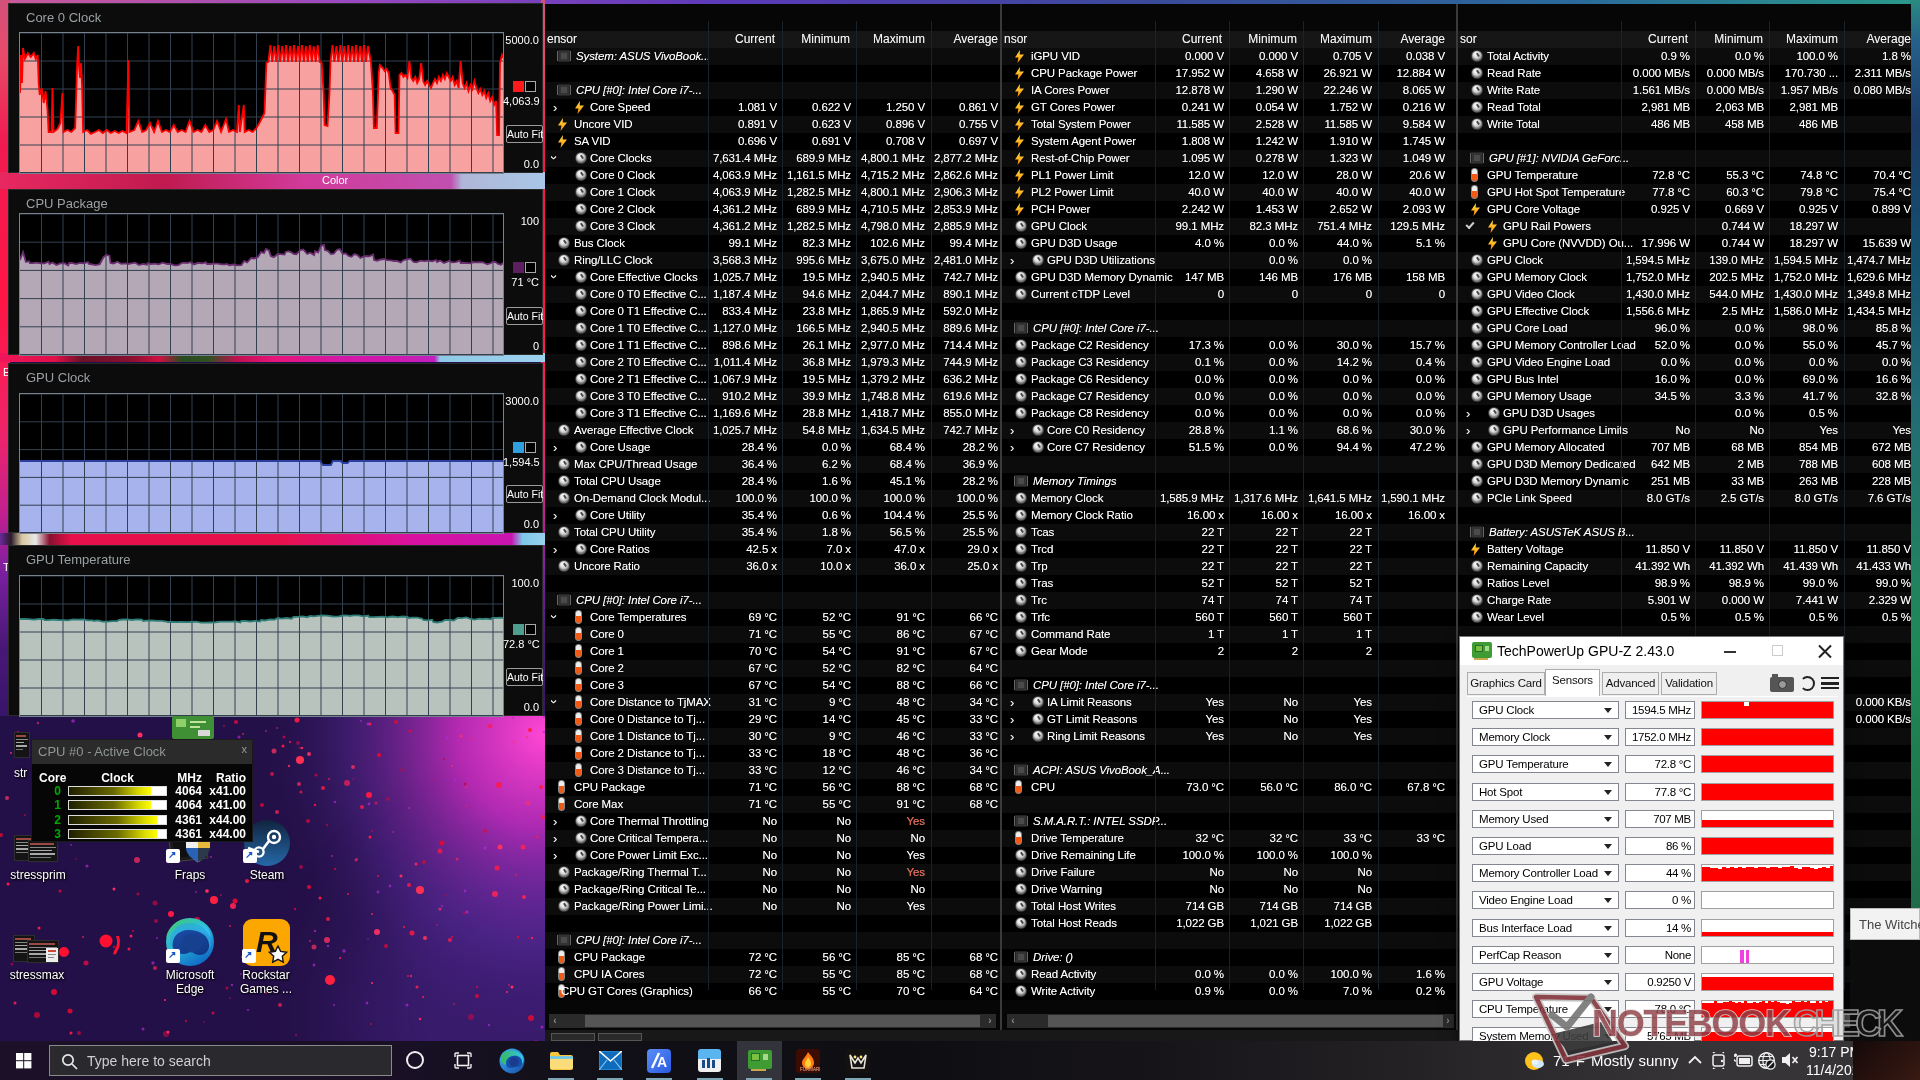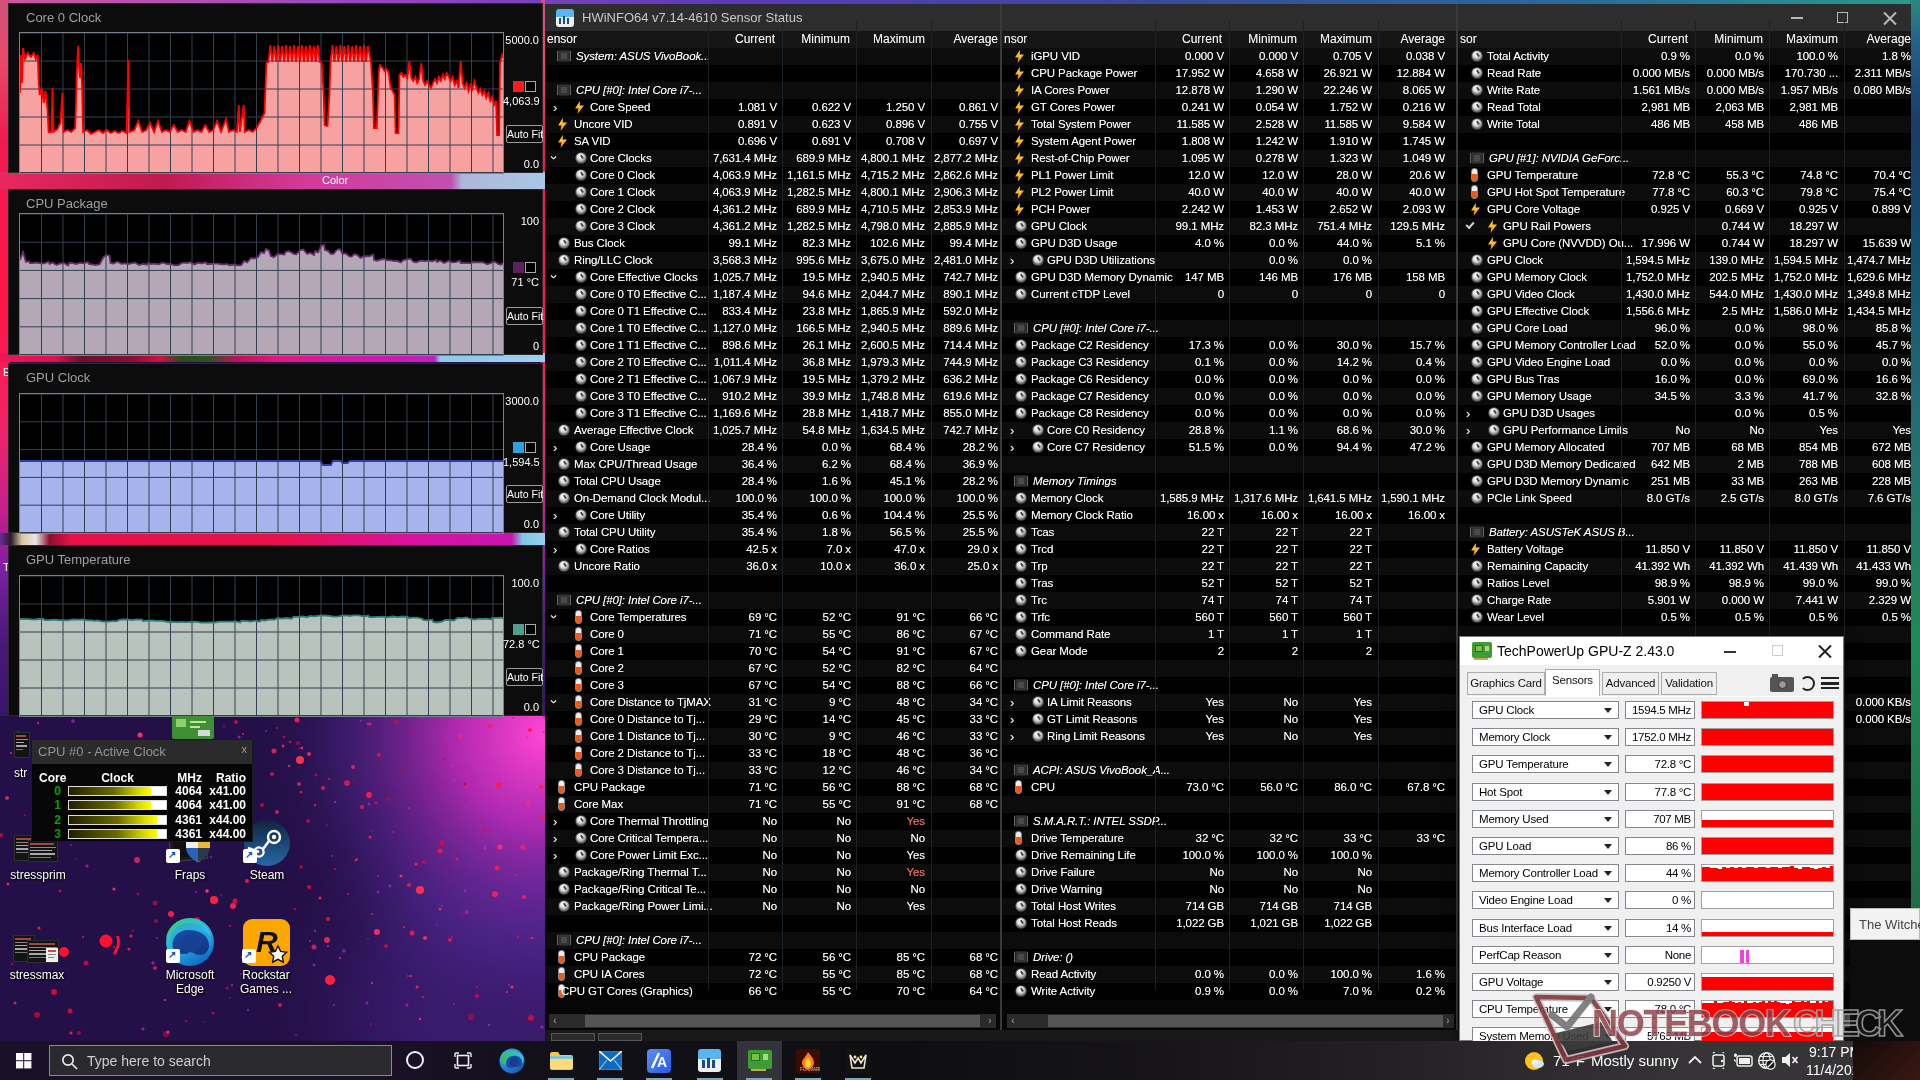--- a/index.html
+++ b/index.html
@@ -521,31 +521,20 @@
         </svg>
       </div>
 <div class="gv" style="top:31px">100.0</div>
 <div class="sq" style="top:78px;background:#4f9f8f"></div>
 <div class="sq sqo" style="top:78px"></div>
 <div class="gv" style="top:92px">72.8 °C</div>
 <div class="afit" style="top:122px">Auto Fit</div>
 <div class="gv" style="top:155px">0.0</div>
 </div>
 <div id="hw">
-<div id="hwtitle">
-        <span class="t">HWiNFO64 v7.14-4610 Sensor Status</span>
-<div style="position:absolute;left:11px;top:5px;width:18px;height:18px;border-radius:3px;background:linear-gradient(180deg,#5ab4f0 45%,#f0f0f0 45%);">
-          <div style="position:absolute;left:3px;top:9px;width:2px;height:6px;background:#1a4a8a"></div>
-          <div style="position:absolute;left:7px;top:7px;width:2px;height:8px;background:#1a4a8a"></div>
-          <div style="position:absolute;left:11px;top:9px;width:2px;height:6px;background:#1a4a8a"></div>
-        </div>
-<div class="wmin" style="left:1246px;top:13px"></div>
-<div class="wmax" style="left:1292px;top:8px"></div>
-<div class="wx" style="left:1338px;top:7px"></div>
-</div>
 <div class="panel " style="left:0px">
 <div class="phead">
           <span class="hn">ensor</span>
           <span class="hv c1">Current</span>
           <span class="hv c2">Minimum</span>
           <span class="hv c3">Maximum</span>
           <span class="hv c4">Average</span>
         </div>
 <div class="prows">
 <div class="r odd">
@@ -670,21 +659,21 @@
             <span class="val c1">1,127.0 MHz</span>
             <span class="val c2">166.5 MHz</span>
             <span class="val c3">2,940.5 MHz</span>
             <span class="val c4">889.6 MHz</span>
           </div>
 <div class="r">
             <span class="ic" style="left:30px"></span>
             <span class="nm" style="left:45px">Core 1 T1 Effective C...</span>
             <span class="val c1">898.6 MHz</span>
             <span class="val c2">26.1 MHz</span>
-            <span class="val c3">2,600.5 MHz</span>
+            <span class="val c3">2,977.0 MHz</span>
             <span class="val c4">714.4 MHz</span>
           </div>
 <div class="r odd">
             <span class="ic" style="left:30px"></span>
             <span class="nm" style="left:45px">Core 2 T0 Effective C...</span>
             <span class="val c1">1,011.4 MHz</span>
             <span class="val c2">36.8 MHz</span>
             <span class="val c3">1,979.3 MHz</span>
             <span class="val c4">744.9 MHz</span>
           </div>
@@ -1489,21 +1478,21 @@
 <div class="r odd">
             <span class="ic" style="left:13px"></span>
             <span class="nm" style="left:29px">GPU Video Engine Load</span>
             <span class="val c1">0.0 %</span>
             <span class="val c2">0.0 %</span>
             <span class="val c3">0.0 %</span>
             <span class="val c4">0.0 %</span>
           </div>
 <div class="r">
             <span class="ic" style="left:13px"></span>
-            <span class="nm" style="left:29px">GPU Bus Tras</span>
+            <span class="nm" style="left:29px">GPU Bus Intel</span>
             <span class="val c1">16.0 %</span>
             <span class="val c2">0.0 %</span>
             <span class="val c3">69.0 %</span>
             <span class="val c4">16.6 %</span>
           </div>
 <div class="r odd">
             <span class="ic" style="left:13px"></span>
             <span class="nm" style="left:29px">GPU Memory Usage</span>
             <span class="val c1">34.5 %</span>
             <span class="val c2">3.3 %</span>

